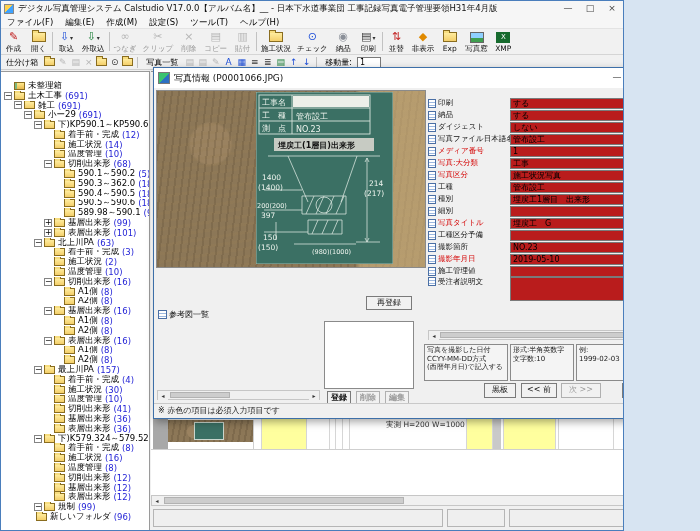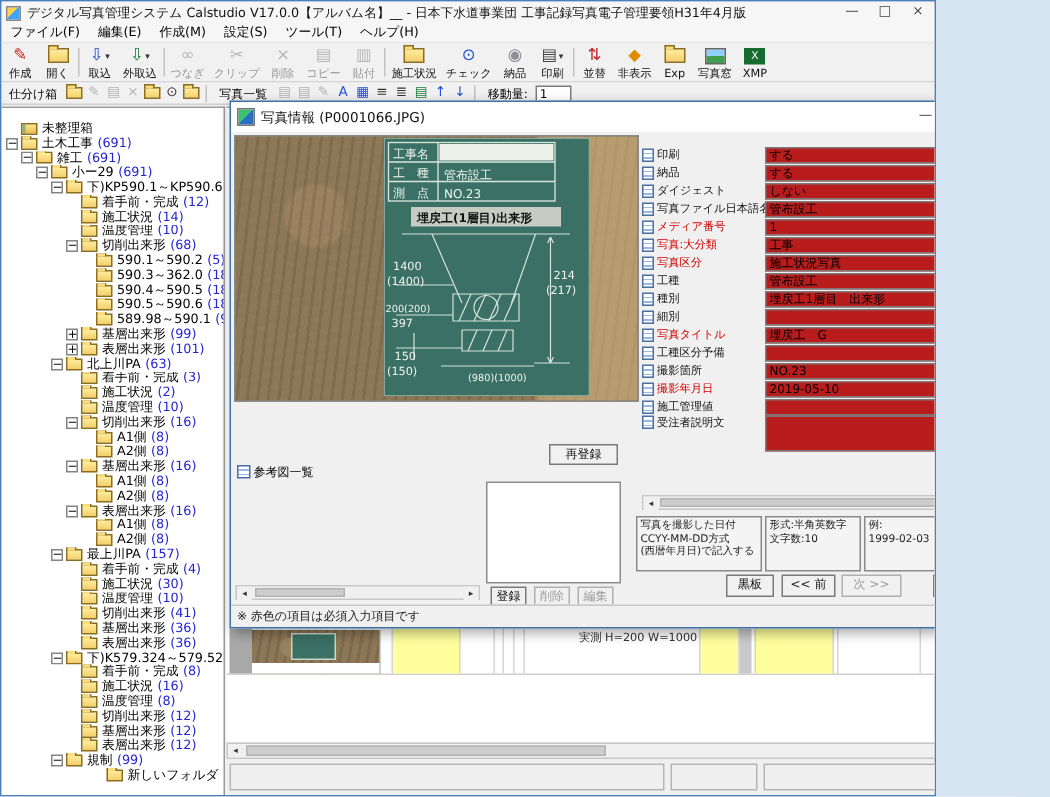--- a/index.html
+++ b/index.html
@@ -76,21 +76,21 @@
 .pbtn{background:#f1f1f1;border:1px solid #7a7a7a;font-size:8px;text-align:center;line-height:12px;color:#111;}
 .pbtn.dis{color:#9b9b9b;border-color:#b0b0b0;}
 .btn-rereg{position:absolute;left:212px;top:228px;width:46px;height:14px;}
 .ref-title{position:absolute;left:4px;top:241px;font-size:8px;display:flex;align-items:center;}
 .ref-icon{width:9px;height:9px;border:1px solid #4a6fa5;background:repeating-linear-gradient(180deg,#fff 0 2px,#9cb8e0 2px 3px);margin-right:2px;}
 .ref-table{position:absolute;left:3px;top:253px;width:163px;height:68px;border:1px solid #8a8a8a;background:#fff;overflow:hidden;}
 .ref-head{display:flex;height:12px;background:#efefef;font-size:7.5px;border-bottom:1px solid #bdbdbd;}
 .ref-col{border-right:1px solid #bdbdbd;padding:0 1px;white-space:nowrap;overflow:hidden;line-height:12px;flex:none;}
 .ref-scroll{position:absolute;left:3px;top:322px;width:163px;height:10px;background:#f0f0f0;border:1px solid #c6c6c6;}
 .ref-list{position:absolute;left:170px;top:253px;width:90px;height:68px;border:1px solid #8a8a8a;background:#fff;}
-.ref-btns{position:absolute;left:173px;top:323px;display:flex;gap:5px;}
+.ref-btns{position:absolute;left:173px;top:323px;display:flex;gap:5px;font-weight:bold;}
 .ref-btns .pbtn{width:24px;height:13px;}
 
 .form{position:absolute;left:274px;top:29px;width:236px;}
 .frow{display:flex;align-items:center;height:12px;}
 .frow.ta{height:26px;align-items:flex-start;}
 .ficon{width:8px;height:9px;border:1px solid #4a6fa5;background:repeating-linear-gradient(180deg,#fff 0 2px,#9cb8e0 2px 3px);margin-right:2px;flex:none;}
 .flabel{font-size:7.5px;width:72px;flex:none;white-space:nowrap;overflow:hidden;color:#111;}
 .flabel.req{color:#d40000;}
 .fval{flex:1;height:11px;border:1px solid #7a7a7a;background:#b91c1c;font-size:8px;line-height:10px;padding-left:2px;position:relative;white-space:nowrap;overflow:hidden;}
 .fval.ta{height:24px;}
@@ -537,21 +537,21 @@
         <span class="fold"></span>
         <span class="t-lbl">表層出来形</span>
         <span class="t-count">(12)</span>
       </div>
       <div class="tree-row" style="padding-left: 33px;">
         <span class="expbox">−</span>
         <span class="fold"></span>
         <span class="t-lbl">規制</span>
         <span class="t-count">(99)</span>
       </div>
-      <div class="tree-row" style="padding-left: 60px;">
+      <div class="tree-row" style="padding-left: 25px;">
         <span style="width: 10px; flex: 0 0 auto;"></span>
         <span class="fold"></span>
         <span class="t-lbl">新しいフォルダ</span>
         <span class="t-count">(96)</span>
       </div>
     </div>
 
   <div class="mainwhite"></div>
   <div class="colhead"></div>
   <div id="kprows">

